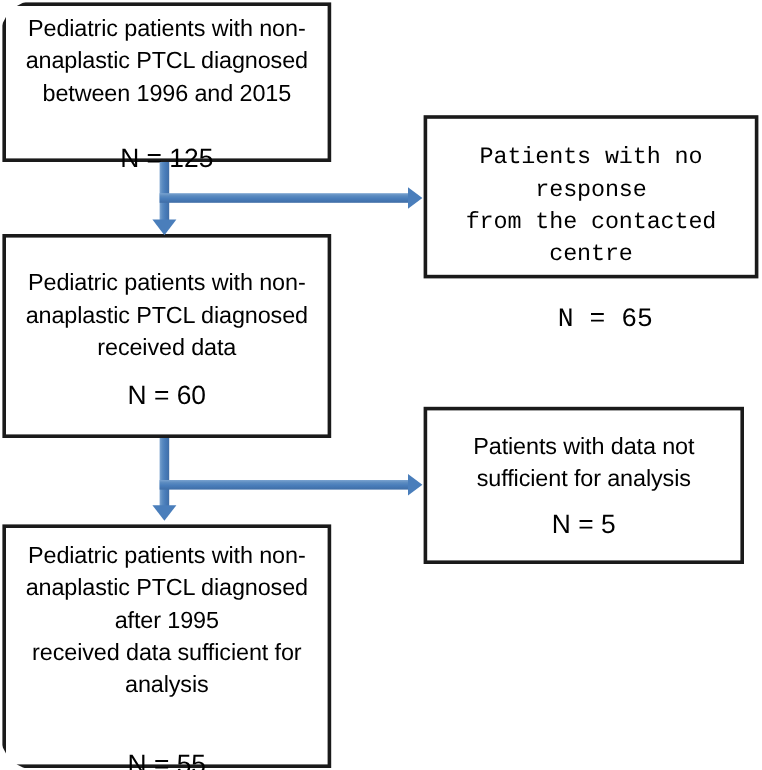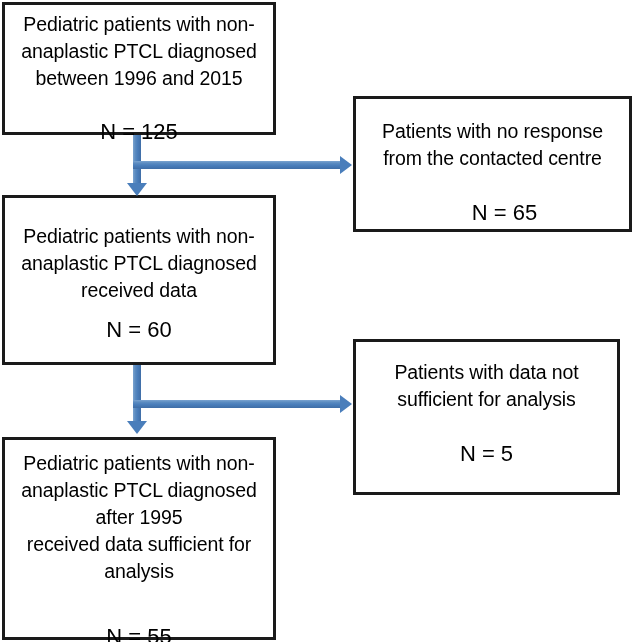--- a/index.html
+++ b/index.html
@@ -7,20 +7,21 @@
     padding: 0;
     background: #ffffff;
   }
   #canvas {
     position: relative;
     width: 635px;
     height: 642px;
     background: #ffffff;
     font-family: "Liberation Sans", sans-serif;
     overflow: hidden;
+    border-radius: 31px;
   }
   .node {
     position: absolute;
     box-sizing: border-box;
     background: #ffffff;
     border: 3px solid #1a1a1a;
     text-align: center;
     color: #000000;
   }
   .node-text {
@@ -42,27 +43,27 @@
   #node-source .node-count { margin-top: 26px; }
 
   #node-received    { left: 2px;   top: 195px; width: 274px; height: 170px; }
   #node-received .node-text  { margin-top: 25px; }
   #node-received .node-count { margin-top: 12px; }
 
   #node-analysis    { left: 2px;   top: 437px; width: 274px; height: 203px; }
   #node-analysis .node-text  { margin-top: 10px; }
   #node-analysis .node-count { margin-top: 38px; }
 
-  #node-noresponse  { left: 353px; top: 96px;  width: 279px; height: 136px; }
+  #node-noresponse  { left: 353px; top: 96px;  width: 279px; height: 136px; font-family: Liberation Mono, monospace; }
   #node-noresponse .node-text  { margin-top: 19px; }
   #node-noresponse .node-count { margin-top: 27px; margin-left: 24px; }
 
-  #node-insufficient{ left: 353px; top: 339px; width: 267px; height: 156px; }
+  #node-insufficient{ left: 353px; top: 339px; width: 267px; height: 131px; }
   #node-insufficient .node-text  { margin-top: 17px; }
-  #node-insufficient .node-count { margin-top: 27px; }
+  #node-insufficient .node-count { margin-top: 10px; }
 
   
   .arrow-stem-v {
     position: absolute;
     width: 8px;
     background: linear-gradient(to right,
        #7aa3d0 0%, #5b8bc0 28%, #4a7ebb 55%, #3f6da6 100%);
   }
   .arrow-head-down {
     position: absolute;

